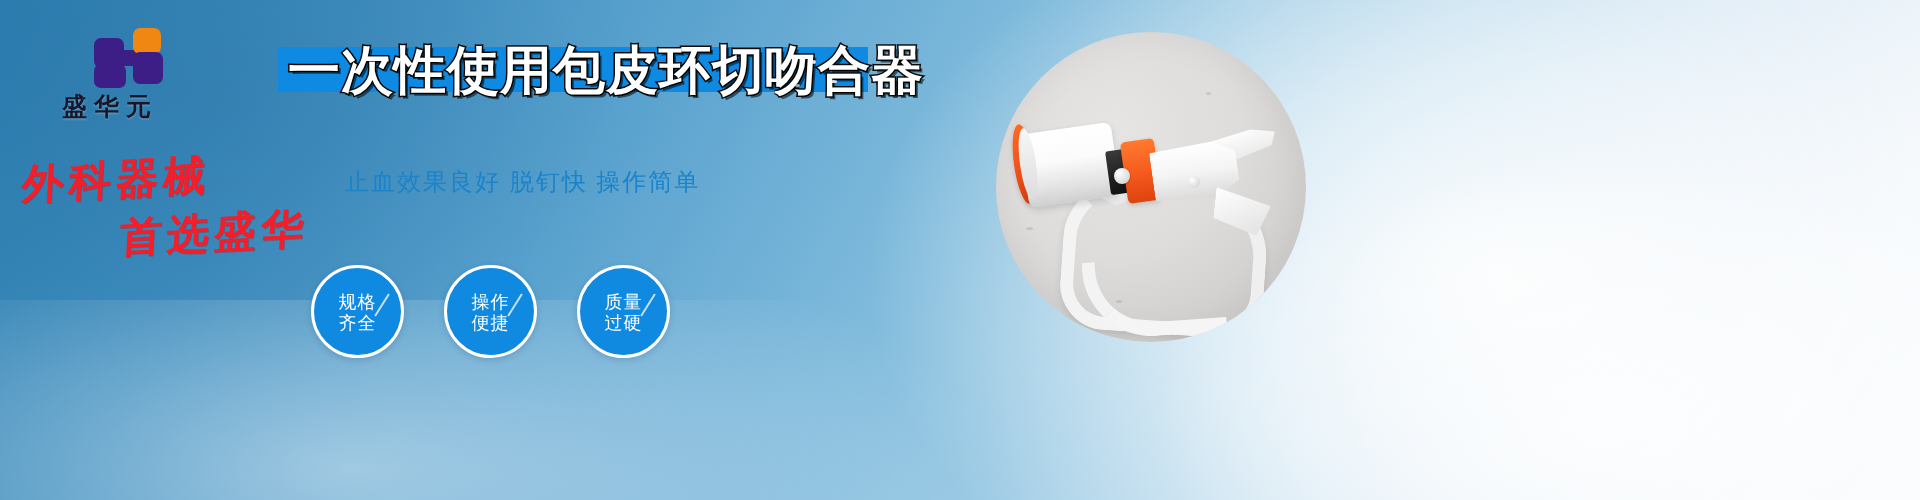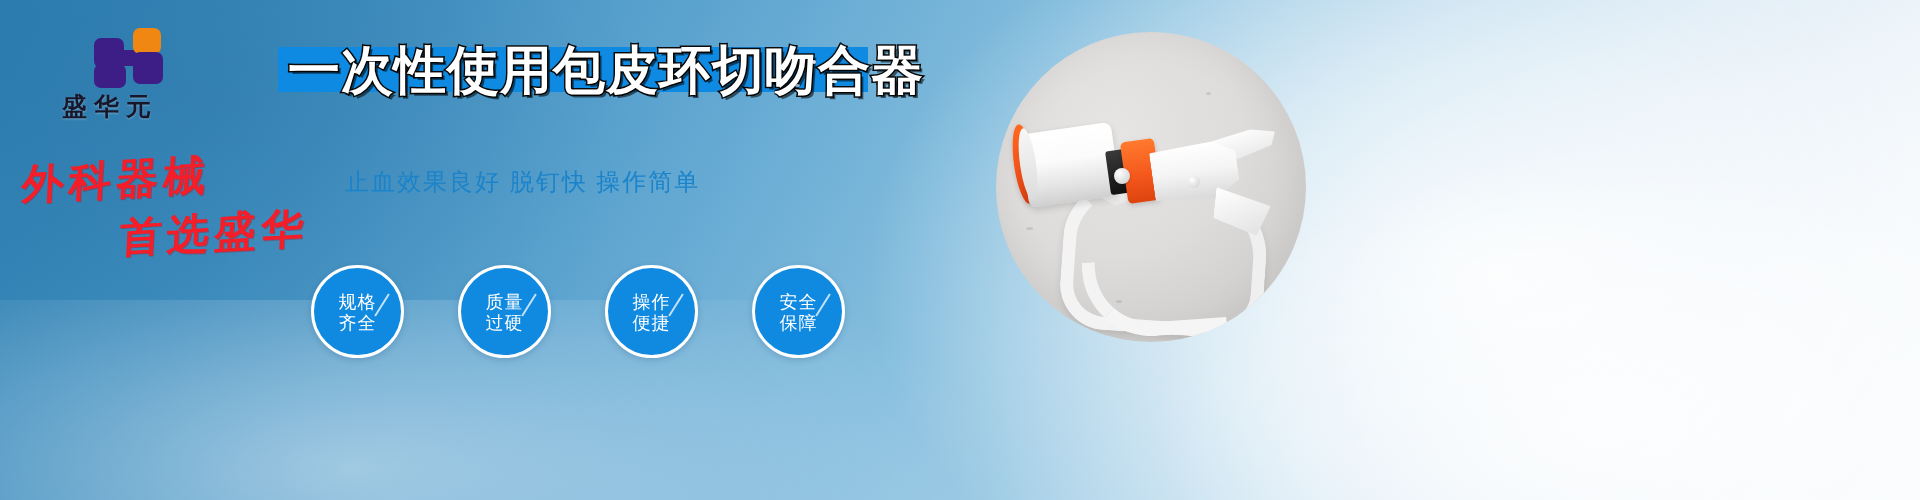--- a/index.html
+++ b/index.html
@@ -79,21 +79,21 @@
 
   
   .subtitle{
     position:absolute;left:345px;top:166px;
     font-size:24px;font-weight:400;color:#1b83ca;letter-spacing:2px;
     white-space:nowrap;
     font-family:Liberation Sans, sans-serif;
   }
 
   
-  .circles{position:absolute;left:311px;top:265px;display:flex;gap:54px;}
+  .circles{position:absolute;left:311px;top:265px;display:flex;gap:40px;}
   .circle{
     position:relative;width:93px;height:93px;border-radius:50%;
     background:#1089e0;border:3px solid #ffffff;
     box-sizing:border-box;
     box-shadow:0 2px 6px rgba(20,70,120,0.22);
     display:flex;flex-direction:column;align-items:center;justify-content:center;
     color:#ffffff;
     font-family:"DejaVu Sans","Liberation Sans",sans-serif;
   }
   .circle span{font-size:18px;line-height:21px;letter-spacing:1px;}
@@ -217,32 +217,27 @@
 
   <div class="subtitle">止血效果良好 脱钉快 操作简单</div>
 
   <div class="circles">
     <div class="circle">
       <span>规格</span>
       <span>齐全</span>
       <i class="slash"></i>
     </div>
     <div class="circle">
-      <span>质量</span>
-      <span>过硬</span>
-      <i class="slash"></i>
-    </div>
-    <div class="circle">
       <span>操作</span>
       <span>便捷</span>
       <i class="slash"></i>
     </div>
     <div class="circle">
-      <span>安全</span>
-      <span>保障</span>
+      <span>质量</span>
+      <span>过硬</span>
       <i class="slash"></i>
     </div>
   </div>
 
   <div class="photo">
     <i class="speck sk1"></i>
     <i class="speck sk2"></i>
     <i class="speck sk3"></i>
     <i class="speck sk4"></i>
     <div class="handle-bot"></div>

